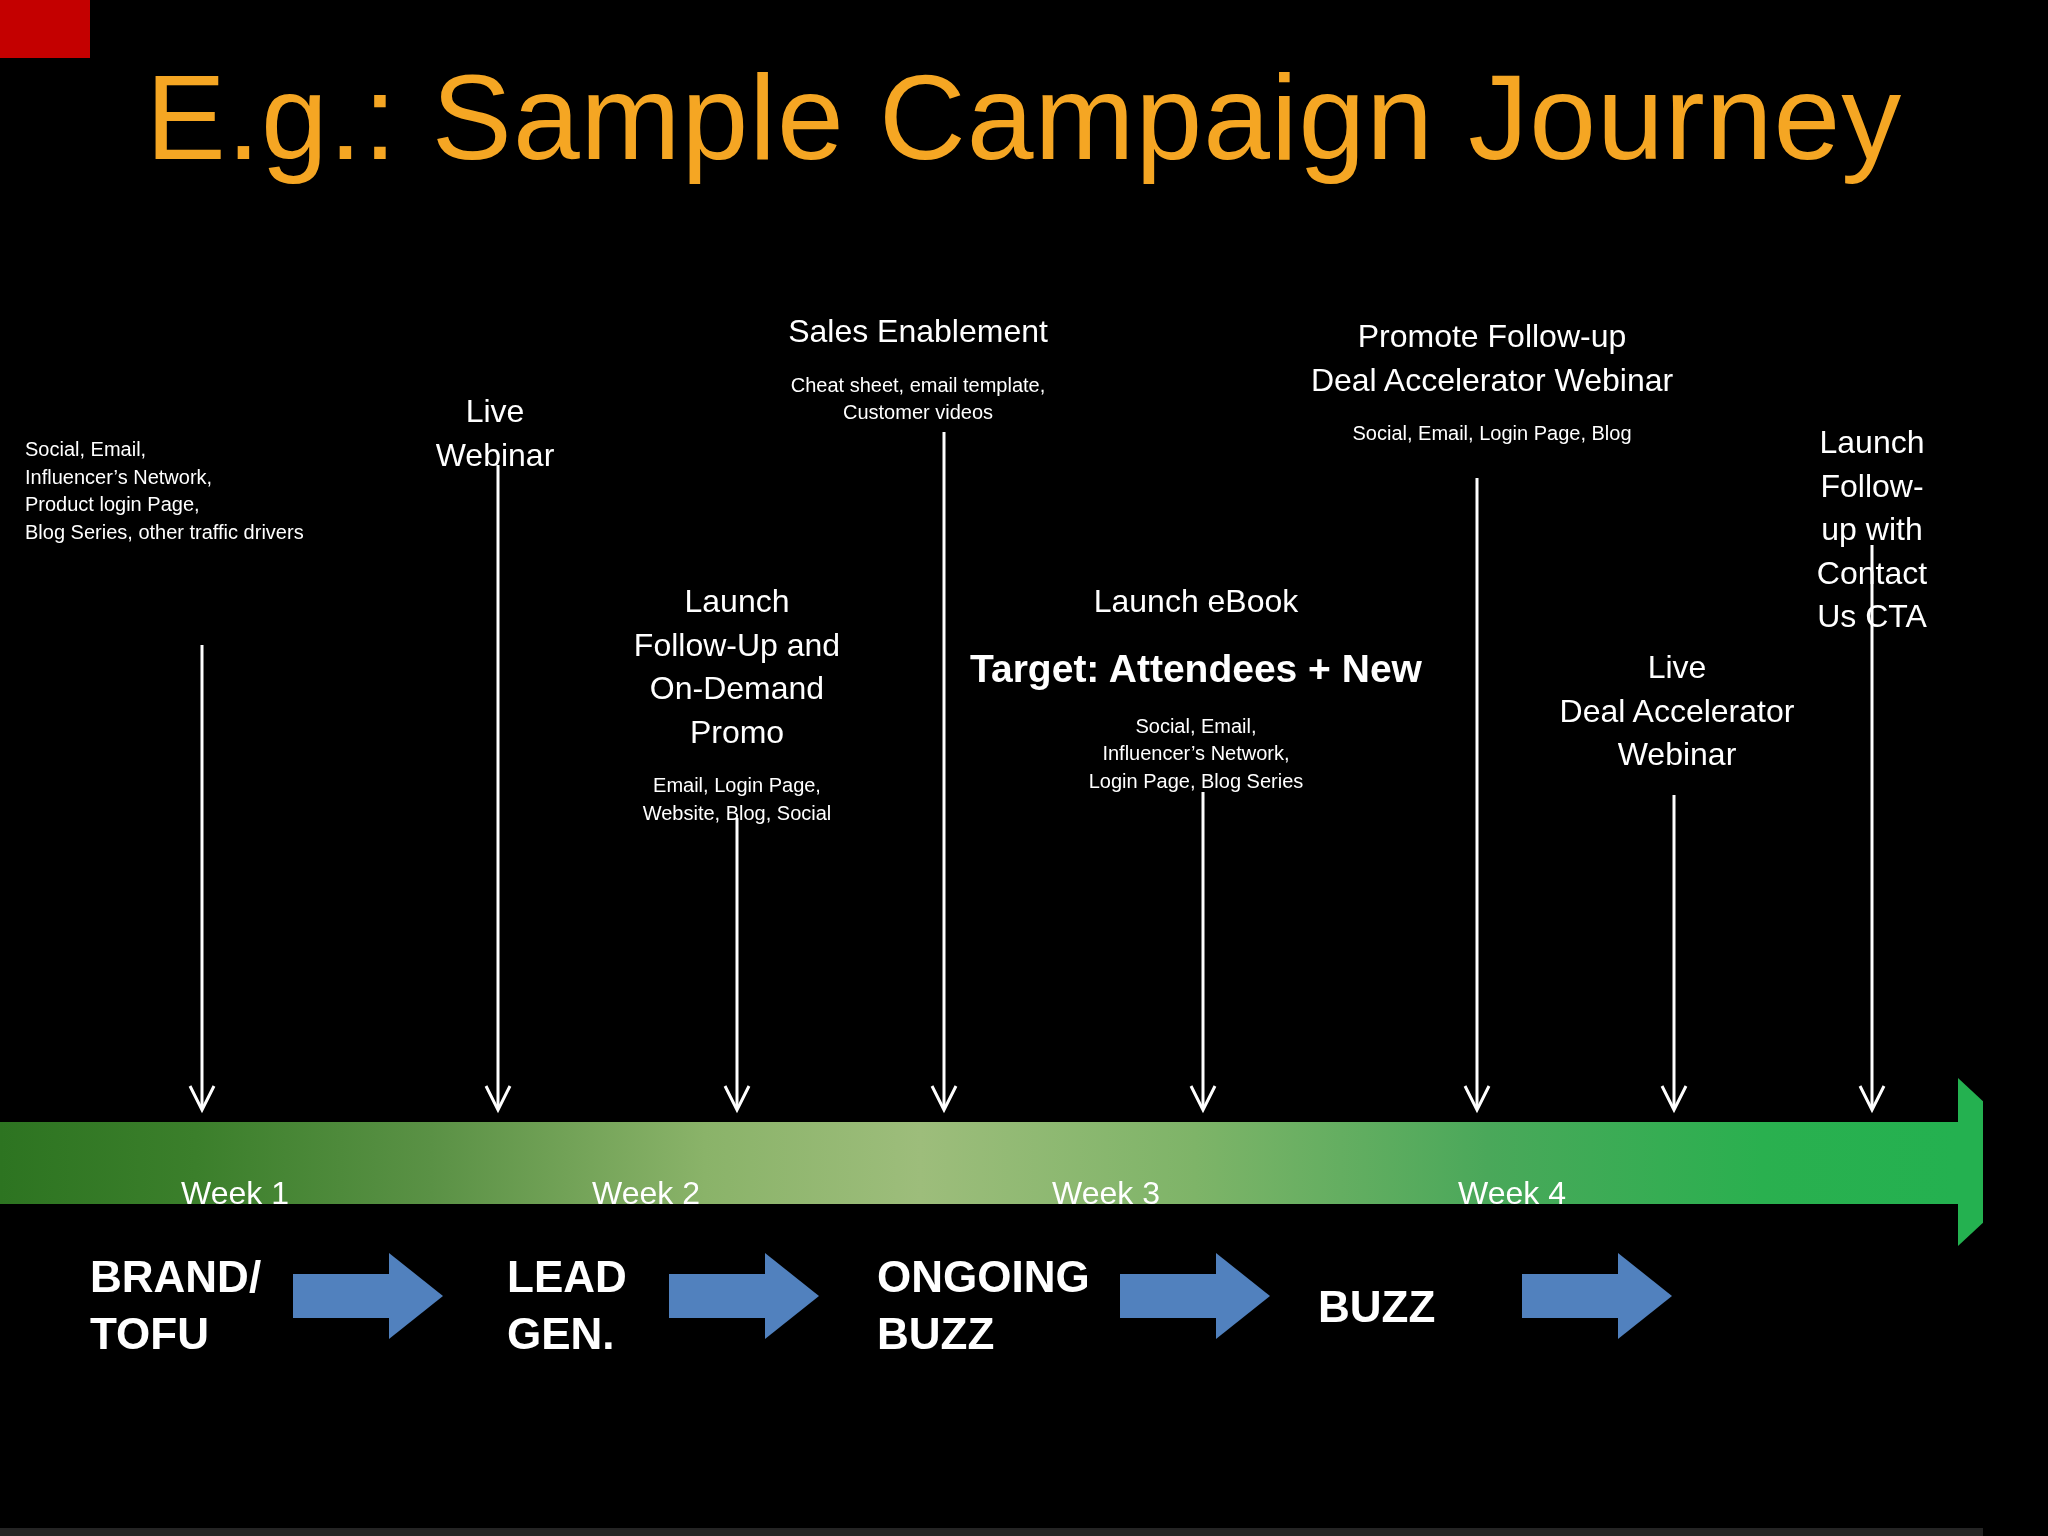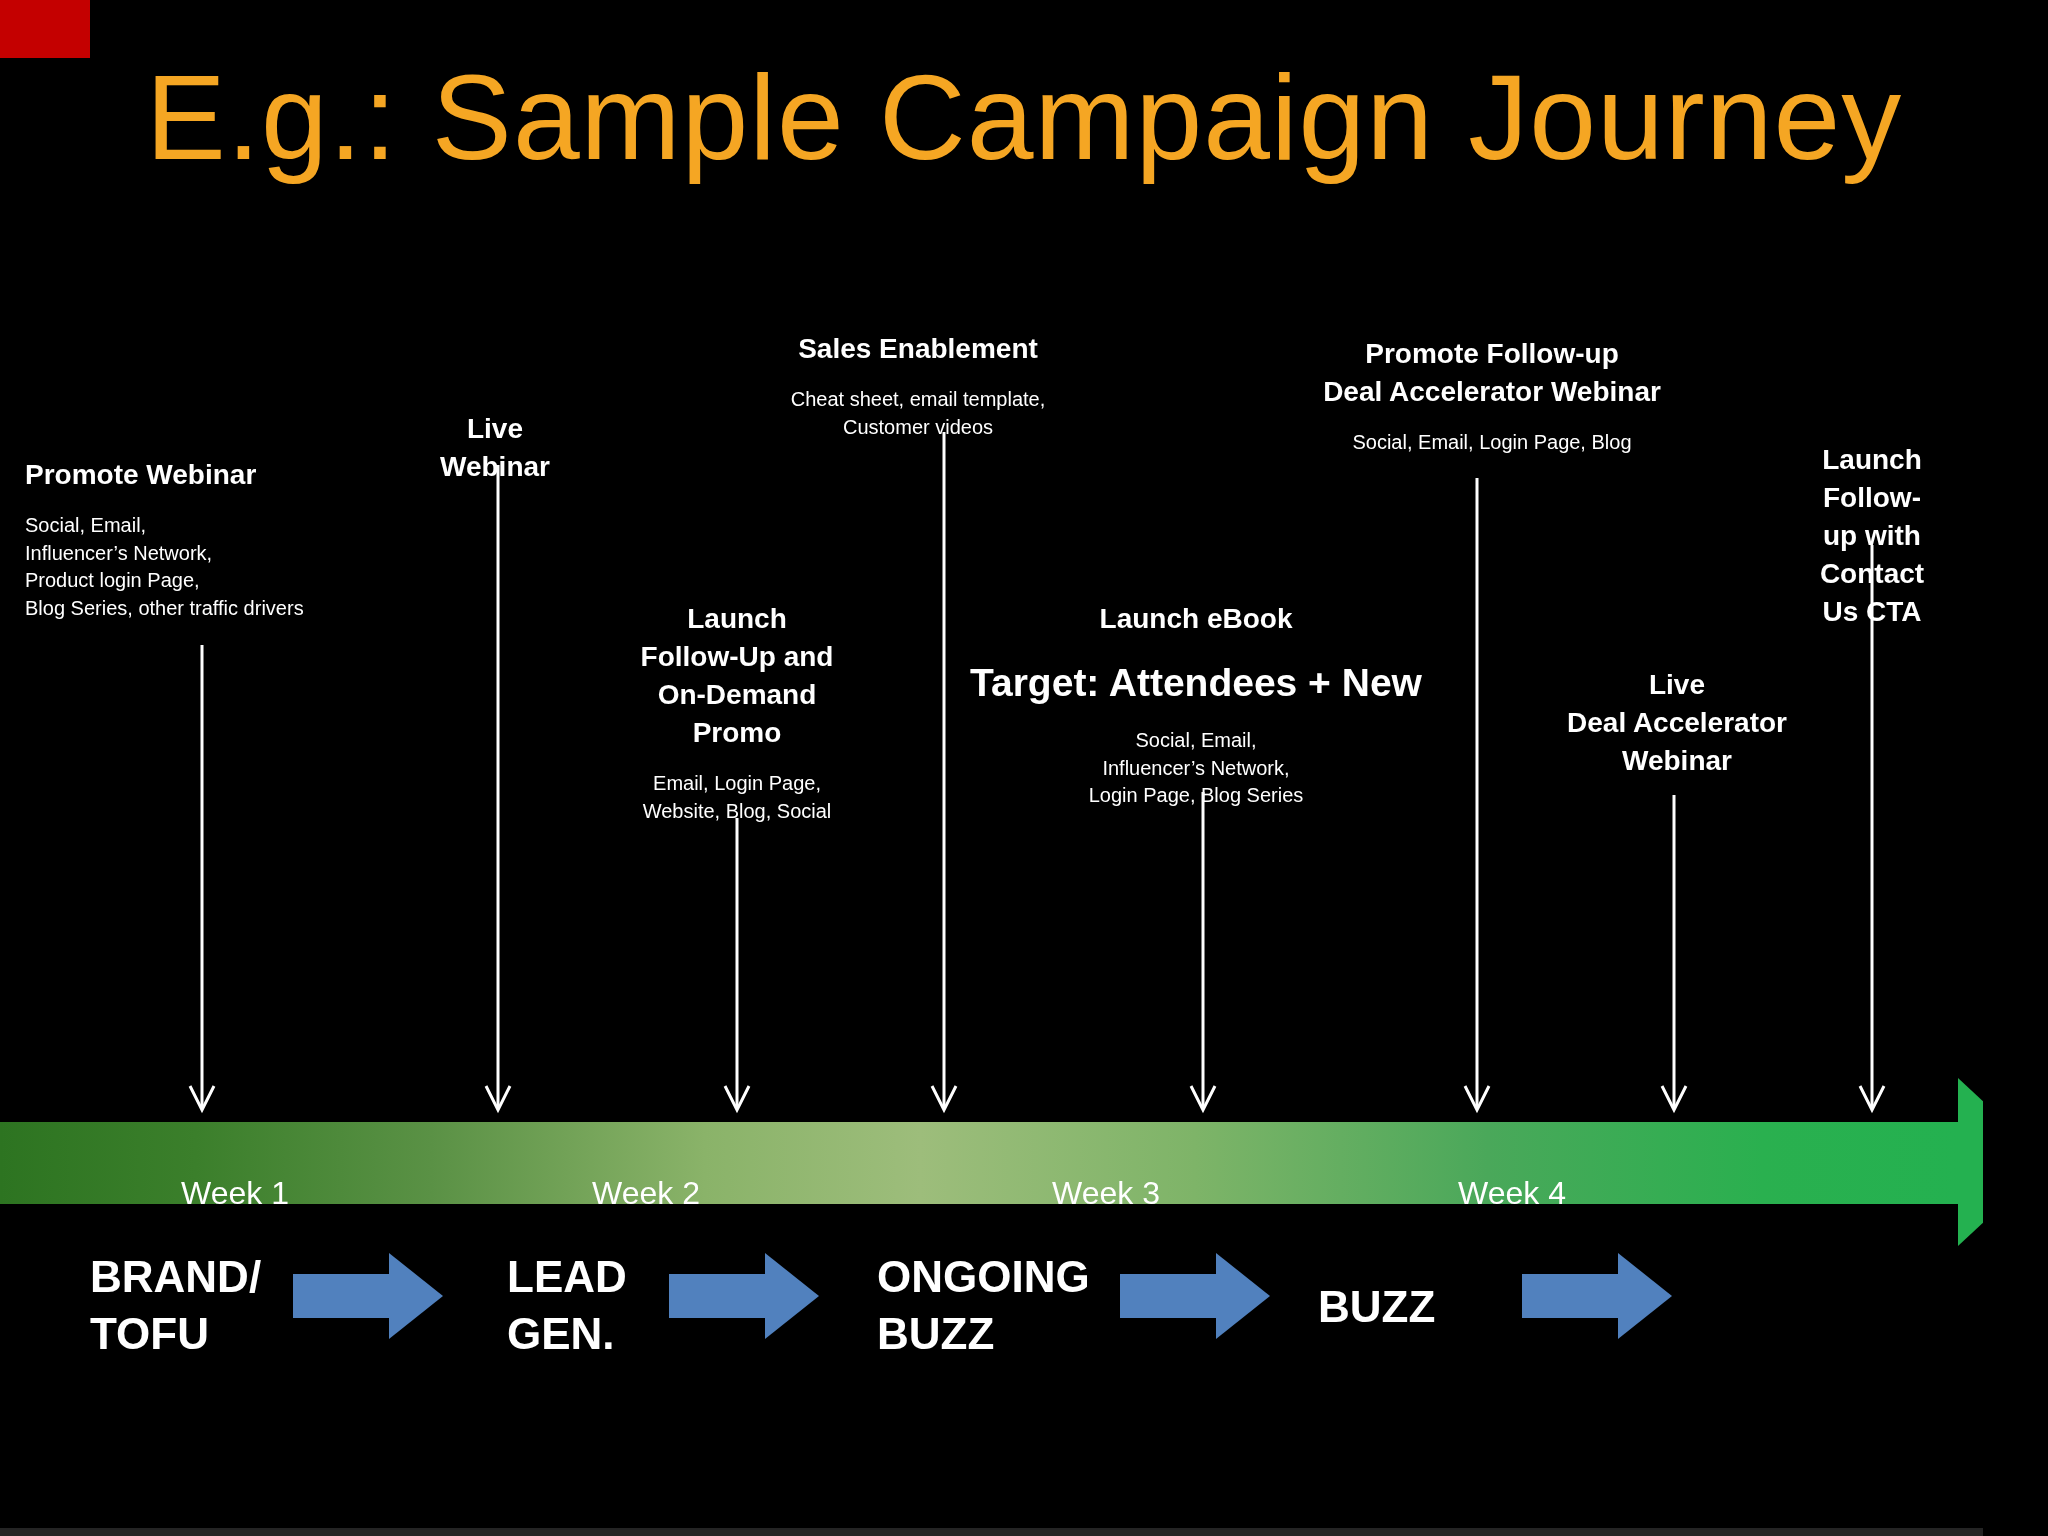--- a/index.html
+++ b/index.html
@@ -9,21 +9,21 @@
   }
   .corner-marker{position:absolute;left:0;top:0;width:90px;height:58px;background:#c40000;}
   .bottom-strip{position:absolute;left:0;top:1528px;width:2048px;height:8px;background:#242424;}
   .title{
     position:absolute;left:0;top:48px;width:2048px;text-align:center;
     font-size:120px;font-weight:400;color:#f5a623;letter-spacing:1px;white-space:nowrap;
   }
   .ann{position:absolute;text-align:center;white-space:pre-line;}
   .ann.centered{transform:translateX(-50%);}
   .ann.align-left{text-align:left;}
-  .ann .head{font-weight:700;font-size:28px;line-height:1.36;margin-top:20px;}
+  .ann .head{font-weight:400;font-size:32px;line-height:1.36;}
   .ann .subhead{font-weight:700;font-size:39px;line-height:1.36;}
   .ann .body{font-weight:400;font-size:20px;line-height:1.38;}
   .arrow-layer{position:absolute;left:0;top:0;}
   .timeline-band{
     position:absolute;left:0;top:1122px;width:1958px;height:82px;
     background:linear-gradient(90deg,#2d7421 0%,#3b7f2b 10%,#5a9145 22%,#8ab369 36%,
       #9dbd7b 47%,#7eb468 61%,#4aa85a 76%,#2ab04f 90%,#24b150 100%);
   }
   .timeline-head{position:absolute;left:1958px;top:1078px;}
   .week{
@@ -39,21 +39,20 @@
 </head>
 <body>
 
 <div class="slide">
 
   <div class="corner-marker"></div>
 
   <div class="title">E.g.: Sample Campaign Journey</div>
 
   <div class="ann align-left" style="left:25px;top:418px;width:480px;">
-    <div class="head">Promote Webinar</div>
     <div class="body">Social, Email,
 Influencer’s Network,
 Product login Page,
 Blog Series, other traffic drivers</div>
   </div>
 
   <div class="ann centered" style="left:495px;top:372px;">
     <div class="head">Live
 Webinar</div>
   </div>

